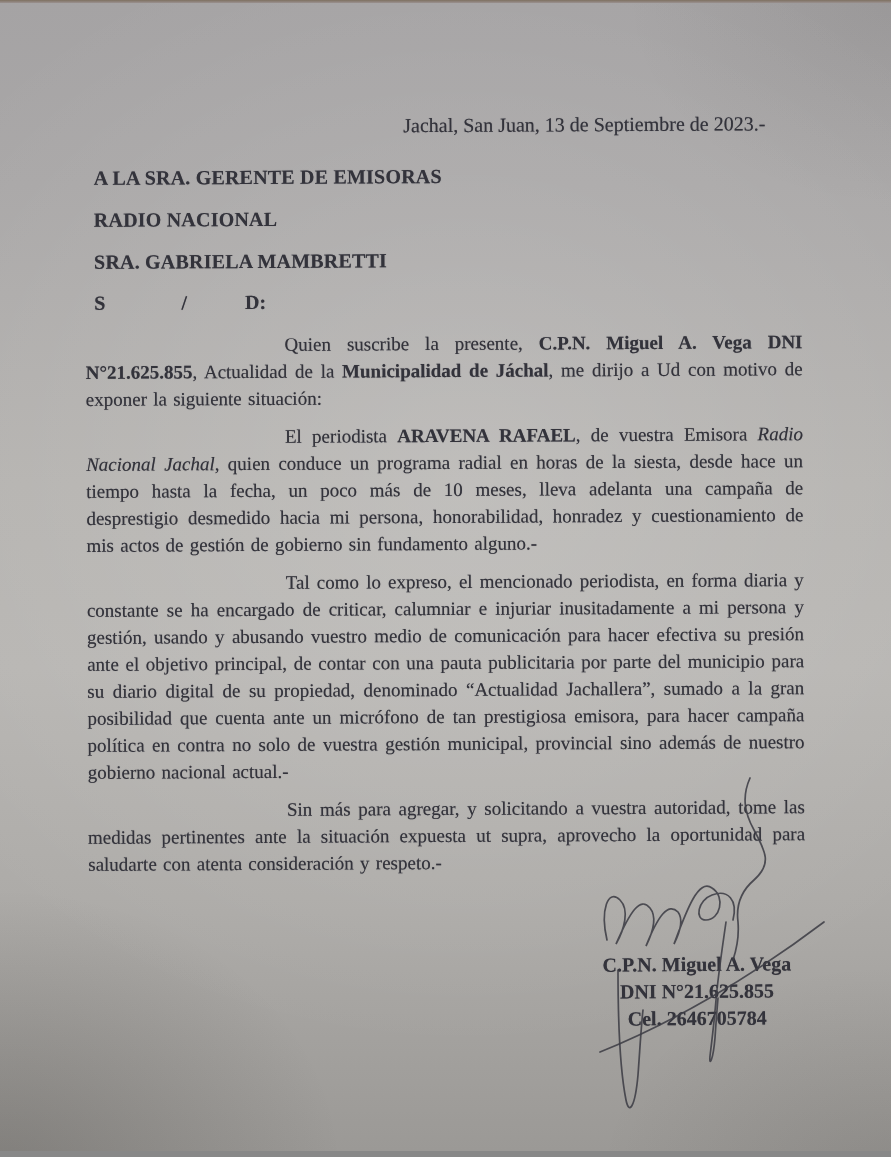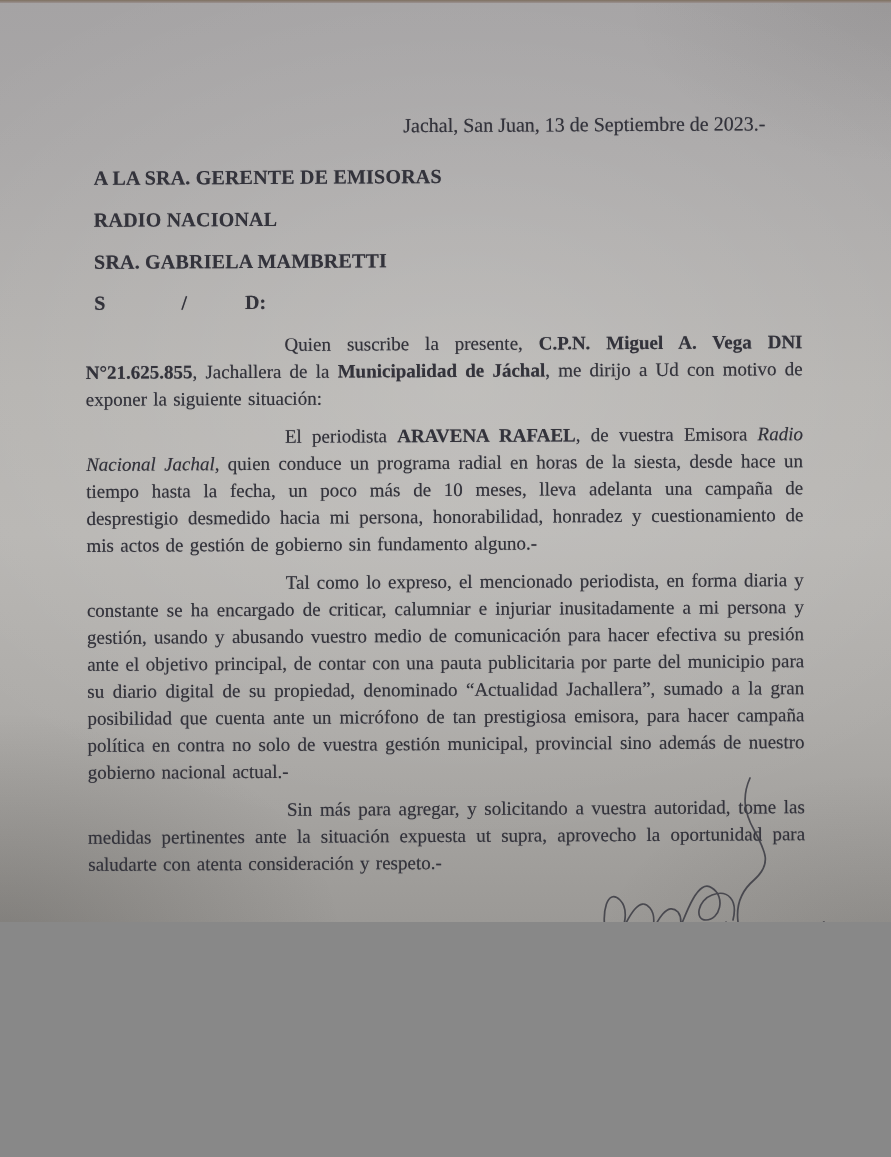--- a/index.html
+++ b/index.html
@@ -3,21 +3,21 @@
 <meta charset="utf-8">
 <style>
   html, body {
     margin: 0;
     padding: 0;
     background: #888;
   }
   .photo {
     position: relative;
     width: 891px;
-    height: 922px;
+    height: 1151px;
     overflow: hidden;
     background:
       radial-gradient(120% 80% at 52% 42%, rgba(255,255,255,0.16), rgba(255,255,255,0) 62%),
       radial-gradient(70% 45% at 0% 102%, rgba(35,32,28,0.22), rgba(35,32,28,0) 55%),
       radial-gradient(60% 35% at 100% 103%, rgba(35,32,28,0.12), rgba(35,32,28,0) 55%),
       radial-gradient(50% 30% at 100% 0%, rgba(30,28,26,0.08), rgba(30,28,26,0) 60%),
       linear-gradient(180deg, #a5a3a4 0%, #a9a7a7 16%, #b4b2af 42%, #b7b5b2 58%, #adaba8 78%, #a09e9b 94%, #9b9996 100%);
     font-family: "Liberation Serif", serif;
     color: #33333b;
   }
@@ -111,21 +111,21 @@
     <div class="date">Jachal, San Juan, 13 de Septiembre de 2023.-</div>
 
     <div class="addr addr1">A LA SRA. GERENTE DE EMISORAS</div>
     <div class="addr addr2">RADIO NACIONAL</div>
     <div class="addr addr3">SRA. GABRIELA MAMBRETTI</div>
 
     <div class="sd"><span>S</span><span class="gap1"></span><span>/</span><span class="gap2"></span><span>D:</span></div>
 
     <div class="body-paras">
 
-      <p class="para"><span>Quien suscribe la presente, </span><b>C.P.N. Miguel A. Vega DNI N°21.625.855</b><span>, Jachallera de la </span><b>Municipalidad de Jáchal</b><span>, me dirijo a Ud con motivo de exponer la siguiente situación:</span></p>
+      <p class="para"><span>Quien suscribe la presente, </span><b>C.P.N. Miguel A. Vega DNI N°21.625.855</b><span>, Actualidad de la </span><b>Municipalidad de Jáchal</b><span>, me dirijo a Ud con motivo de exponer la siguiente situación:</span></p>
 
       <p class="para"><span>El periodista </span><b>ARAVENA RAFAEL</b><span>, de vuestra Emisora </span><i>Radio Nacional Jachal</i><span>, quien conduce un programa radial en horas de la siesta, desde hace un tiempo hasta la fecha, un poco más de 10 meses, lleva adelanta una campaña de desprestigio desmedido hacia mi persona, honorabilidad, honradez y cuestionamiento de mis actos de gestión de gobierno sin fundamento alguno.-</span></p>
 
       <p class="para">Tal como lo expreso, el mencionado periodista, en forma diaria y constante se ha encargado de criticar, calumniar e injuriar inusitadamente a mi persona y gestión, usando y abusando vuestro medio de comunicación para hacer efectiva su presión ante el objetivo principal, de contar con una pauta publicitaria por parte del municipio para su diario digital de su propiedad, denominado “Actualidad Jachallera”, sumado a la gran posibilidad que cuenta ante un micrófono de tan prestigiosa emisora, para hacer campaña política en contra no solo de vuestra gestión municipal, provincial sino además de nuestro gobierno nacional actual.-</p>
 
       <p class="para">Sin más para agregar, y solicitando a vuestra autoridad, tome las medidas pertinentes ante la situación expuesta ut supra, aprovecho la oportunidad para saludarte con atenta consideración y respeto.-</p>
 
     </div>
   </div>
 

